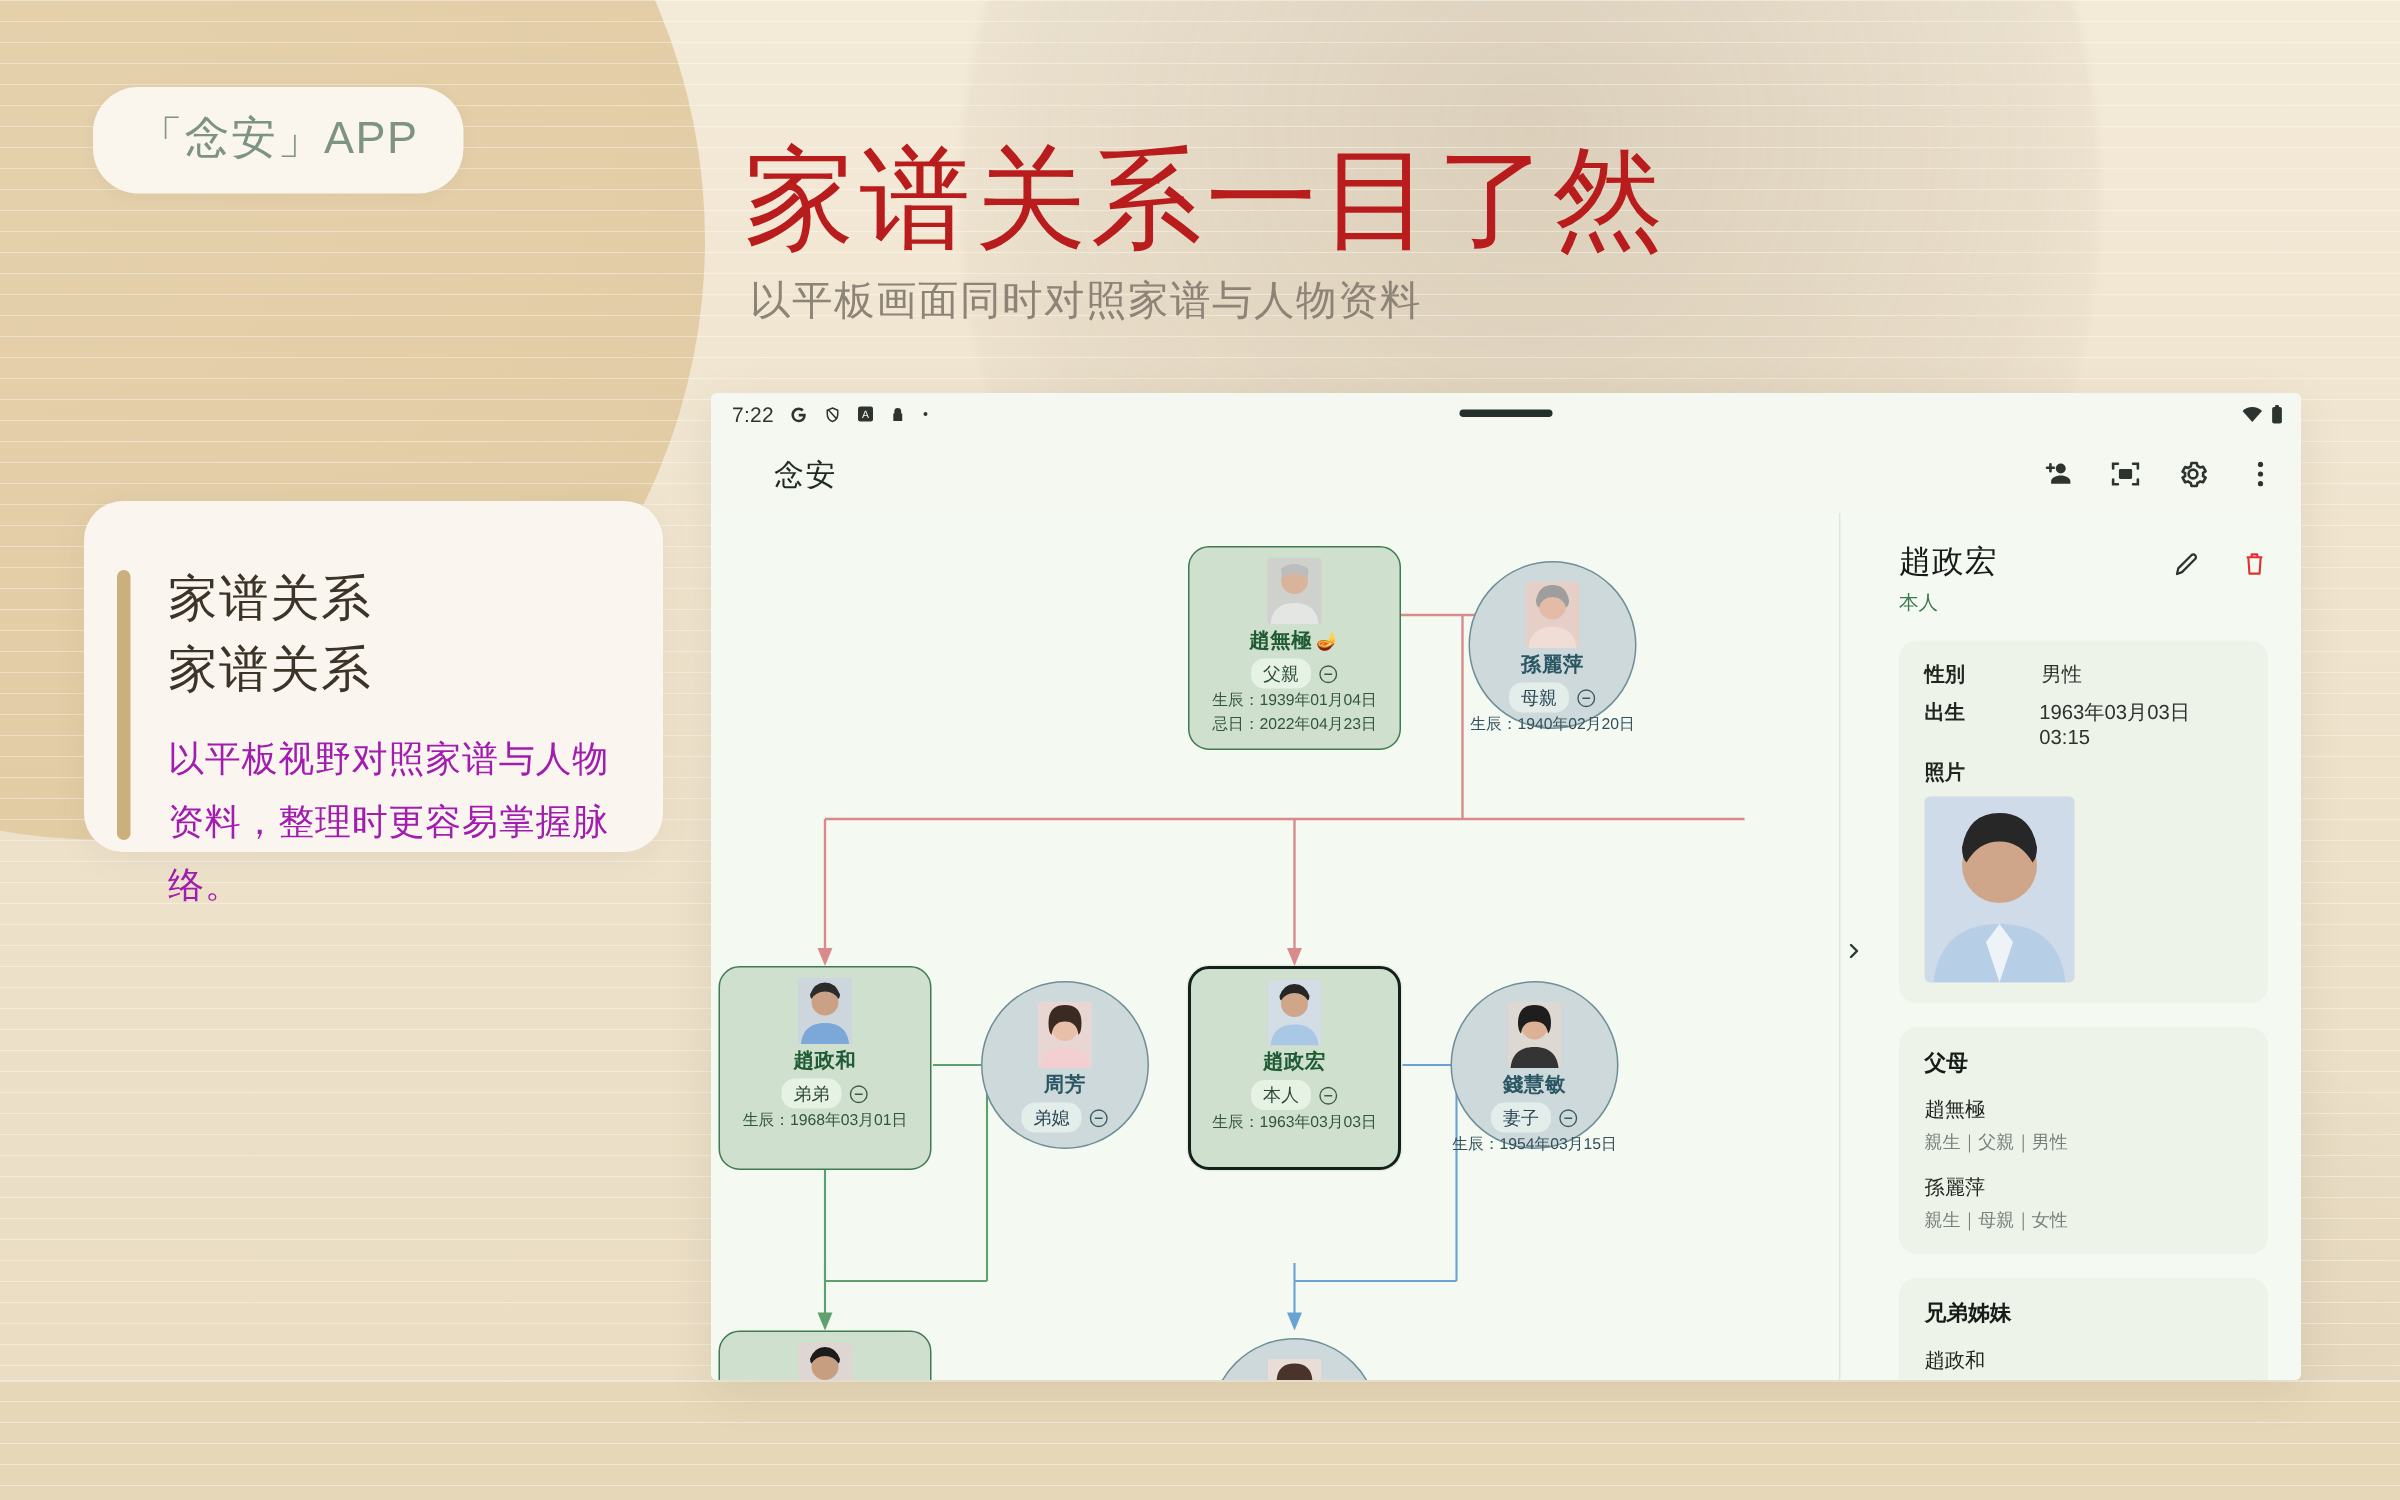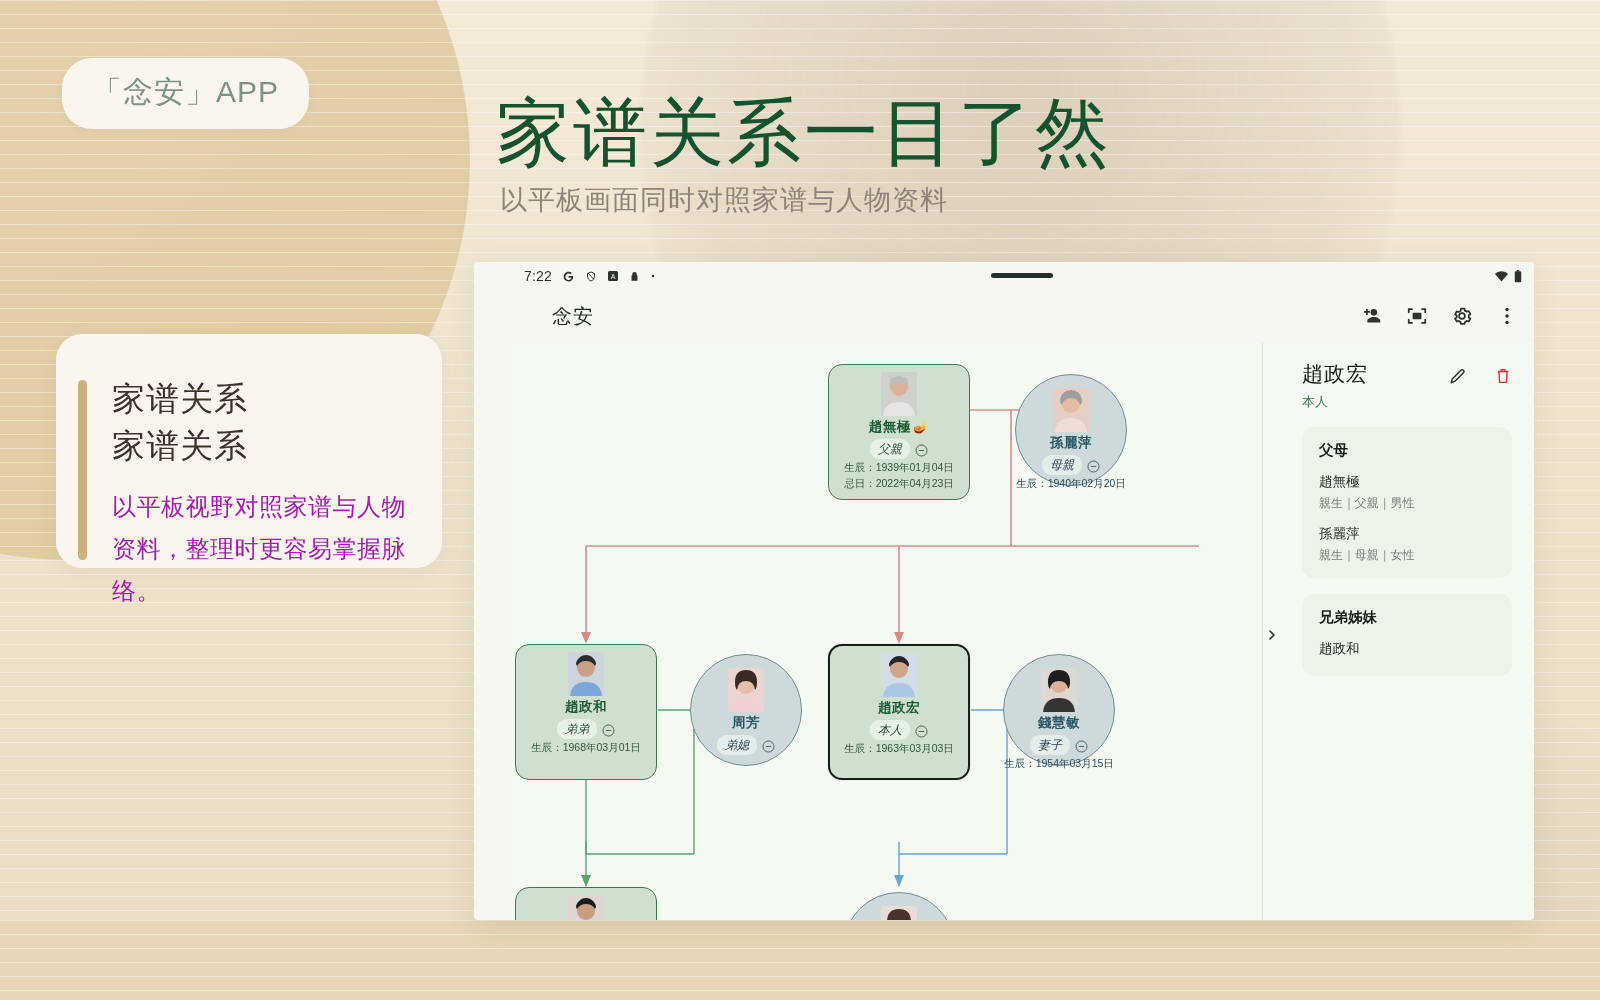--- a/index.html
+++ b/index.html
@@ -72,21 +72,21 @@
     color: #7e9482;
     letter-spacing: 1px;
     box-shadow: 0 2px 10px rgba(120,100,70,0.06);
   }
 
   
   .headline {
     position: absolute; left: 496px; top: 92px;
     font-size: 74px;
     font-weight: 400;
-    color: #14532d;
+    color: #b91c1c;
     letter-spacing: 3px;
     line-height: 1.1;
   }
   .subhead {
     position: absolute; left: 500px; top: 182px;
     font-size: 27px;
     color: #8d8377;
     letter-spacing: 1px;
   }
 
@@ -121,21 +121,20 @@
   }
 
   
   .tablet {
     position: absolute; left: 474px; top: 262px;
     width: 1060px; height: 658px;
     background: #f4f8f0;
     border-radius: 4px;
     overflow: hidden;
     box-shadow: 0 8px 30px rgba(90,75,50,0.10);
-    padding-left: 36px;
   }
   .statusbar {
     height: 28px;
     display: flex; align-items: center;
     padding: 0 14px;
     font-size: 14px; color: #2d3430;
     gap: 10px;
     background: #f4f8f0;
     position: relative;
   }
@@ -211,21 +210,20 @@
   }
   .node-circle .nm { color: #2b5764; }
   .rel-row {
     margin-top: 4px;
     display: flex; align-items: center; justify-content: center; gap: 5px;
   }
   .rel {
     font-size: 12px; color: #2c4a37;
     background: #e6f2e4; border-radius: 9px;
     padding: 1.5px 8px;
-    font-style: italic;
   }
   .node-circle .rel { background: #e3eeeb; color: #2c4654; }
   .minus { width: 13px; height: 13px; display: block; }
   .dates {
     margin-top: 1px;
     font-size: 10.5px; color: #33543e; line-height: 1.5;
   }
   .node-circle .dates { color: #32505c; }
   .incense { font-size: 12px; }
 
@@ -623,20 +621,40 @@
               </svg>
           </span>
           <span>
             <svg width="18" height="20" viewBox="0 0 24 24">
                 <path fill="none" stroke="#e03131" stroke-width="1.9" stroke-linejoin="round" d="M5 6h14M9.5 6V3.5h5V6M6.5 6l1 14.5h9L17.5 6"></path>
               </svg>
           </span>
         </div>
       </div>
 
+      <div class="card">
+        <div class="kv">
+          <span class="k">性別</span>
+          <span class="v">男性</span>
+        </div>
+        <div class="kv">
+          <span class="k">出生</span>
+          <span class="v">1963年03月03日 03:15</span>
+        </div>
+        <div class="photo-label">照片</div>
+        <div class="photo-box">
+          <svg width="100" height="124" viewBox="0 0 100 124">
+              <rect width="100" height="124" fill="#cfdbe8"></rect>
+              <circle cx="50" cy="46" r="25" fill="#cfa68a"></circle>
+              <path d="M25 34q4-23 25-23t25 23q0 7-3 10-8-14-22-14t-22 14q-3-3-3-10z" fill="#272727"></path>
+              <path d="M6 124c3-28 20-39 44-39s41 11 44 39z" fill="#b7cfe6"></path>
+              <path d="M50 85l-9 12 9 27 9-27z" fill="#eef3f8"></path>
+            </svg>
+        </div>
+      </div>
 
       <div class="card">
         <div class="sect-title">父母</div>
         <div class="rel-item">
           <div class="rel-name">趙無極</div>
           <div class="rel-meta">親生｜父親｜男性</div>
         </div>
         <div class="rel-item">
           <div class="rel-name">孫麗萍</div>
           <div class="rel-meta">親生｜母親｜女性</div>

